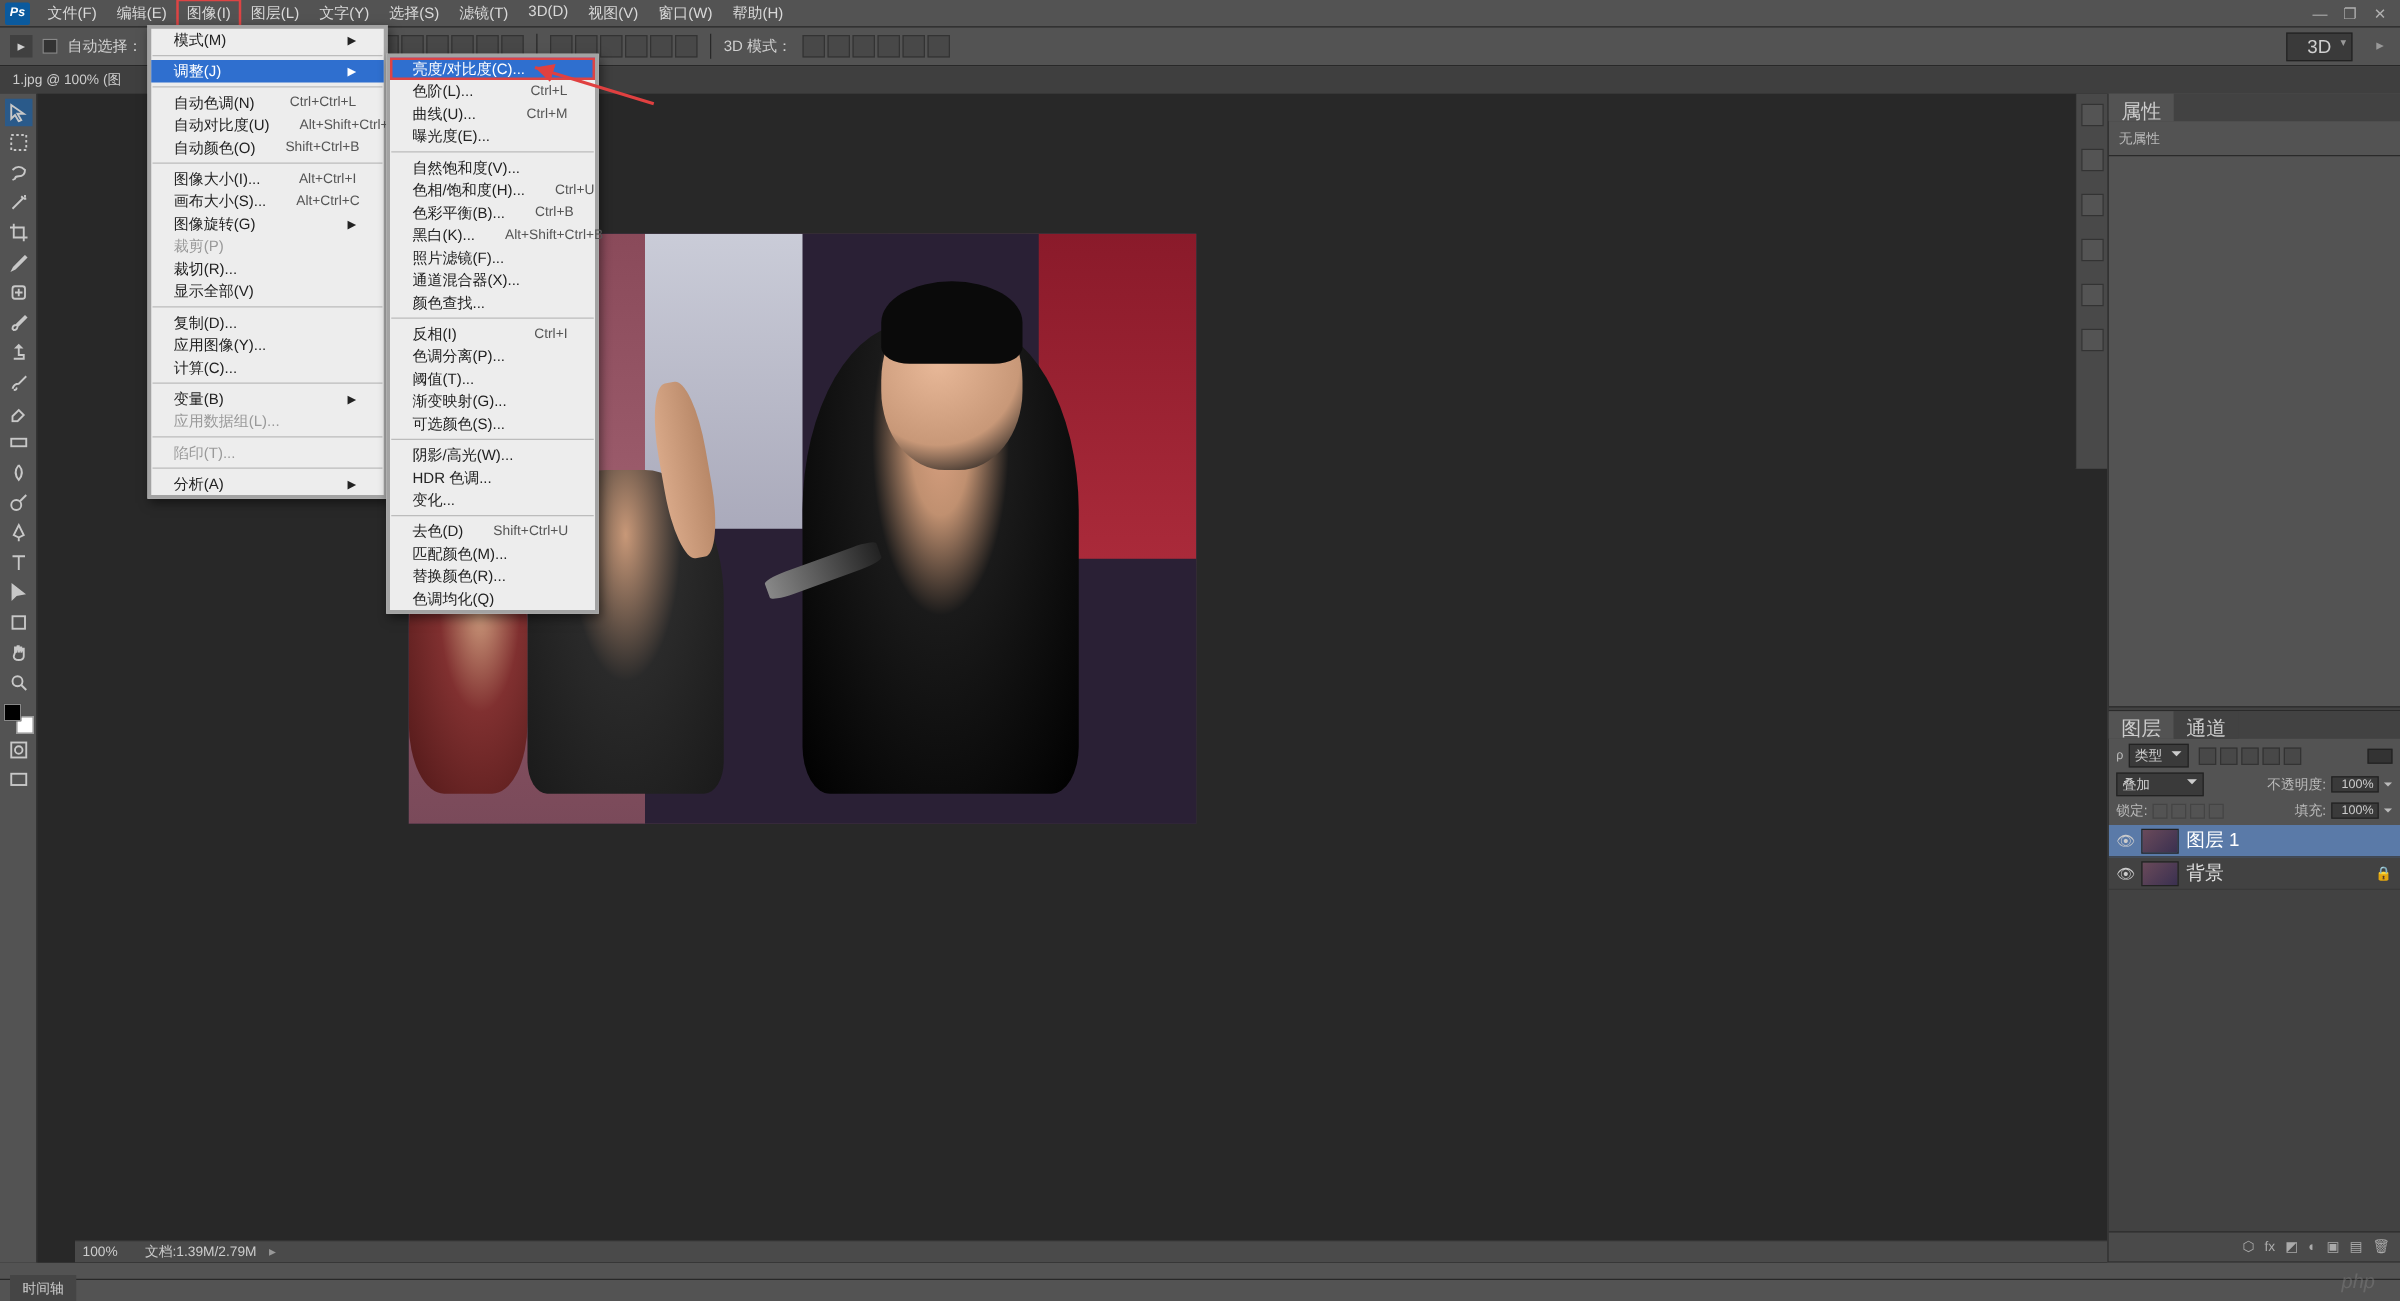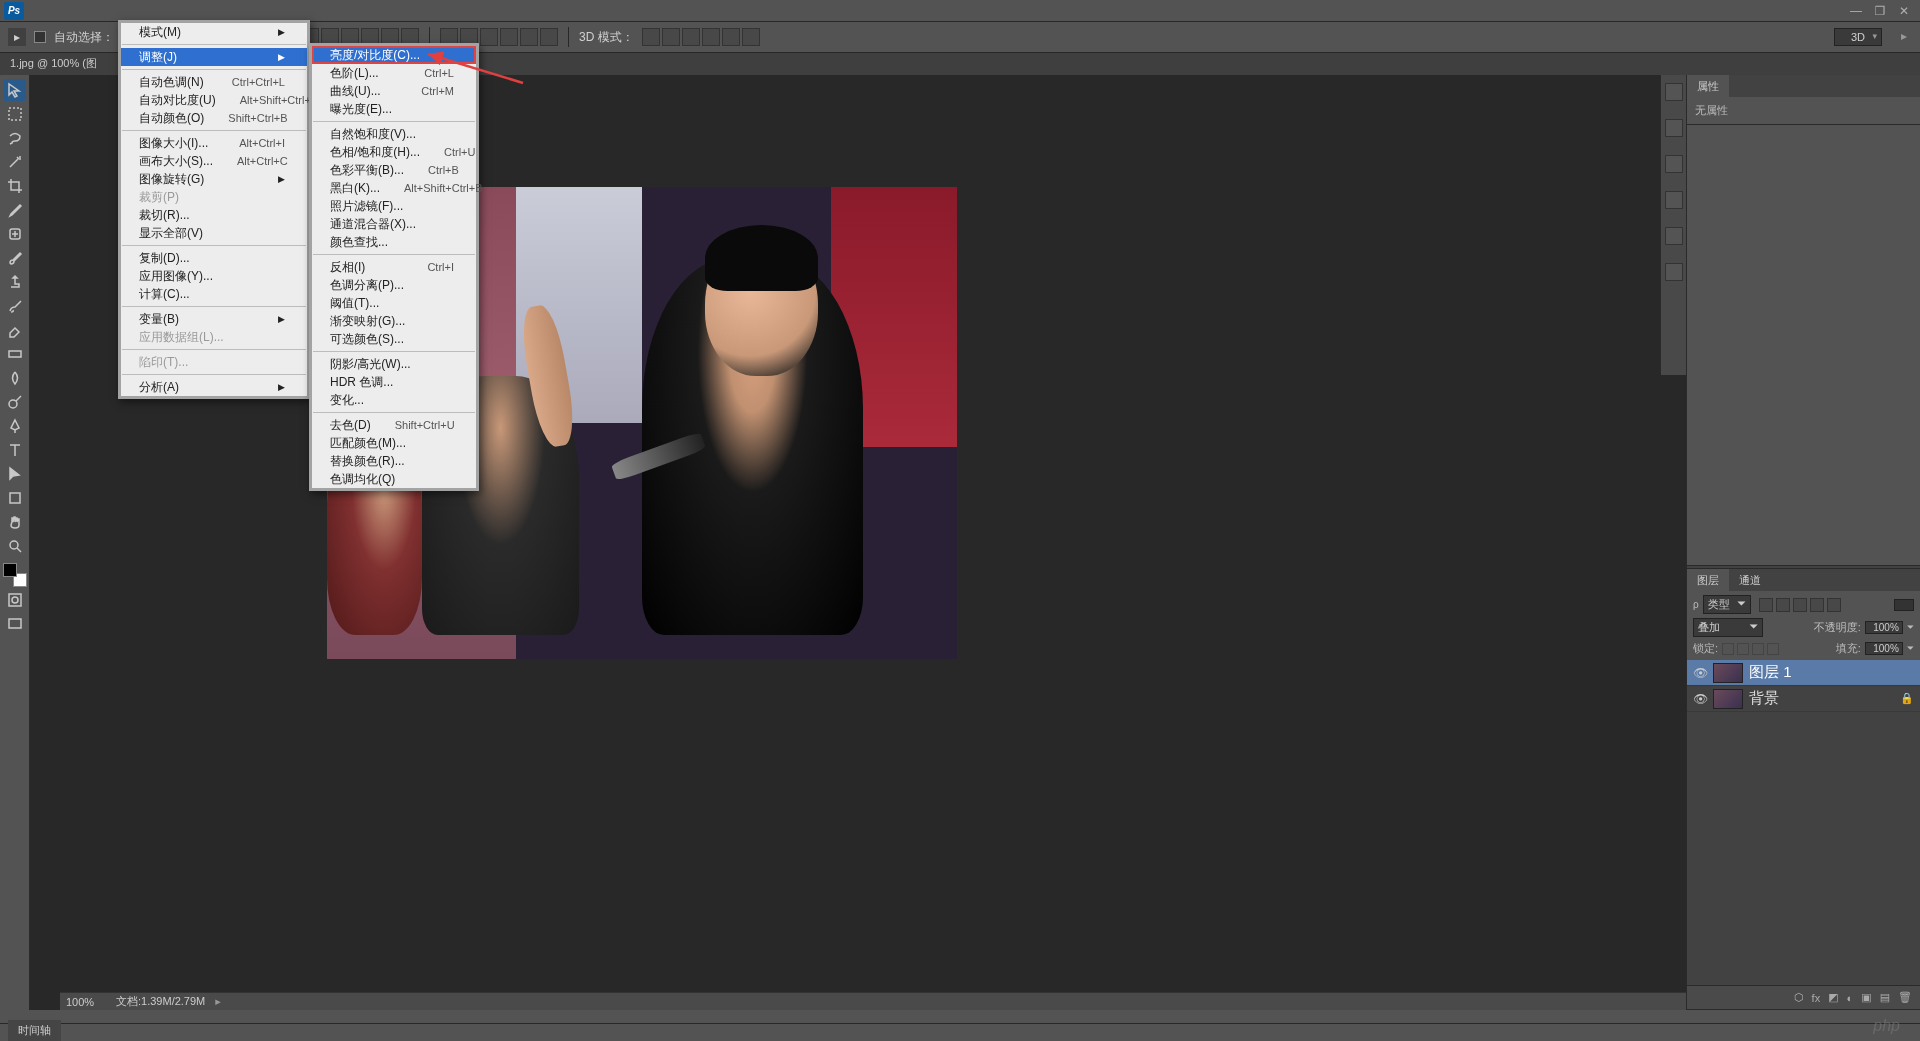--- a/index.html
+++ b/index.html
@@ -13,21 +13,21 @@
 .win-btn { width: 16px; height: 14px; text-align: center; }
 
 .options-bar { background: #535353; height: 32px; border-top: 1px solid #282828; border-bottom: 1px solid #282828; display: flex; align-items: center; padding: 0 8px; color: #d0d0d0; font-size: 12px; gap: 8px; }
 .opt-icon { width: 18px; height: 18px; display: inline-flex; align-items: center; justify-content: center; background: #404040; }
 .opt-checkbox { width: 12px; height: 12px; border: 1px solid #888; background: #333; }
 .opt-select { background: #3a3a3a; border: 1px solid #222; color: #ccc; padding: 1px 6px; min-width: 58px; position: relative; }
 .opt-select::after { content: "▾"; position: absolute; right: 4px; font-size: 9px; color: #999; }
 .opt-sep { width: 1px; height: 20px; background: #282828; margin: 0 2px; }
 .opt-btn-grid { display: flex; gap: 2px; }
 .opt-mini { width: 18px; height: 18px; border: 1px solid #333; background: #484848; }
-.opt-3d { margin-left: auto; background: #3a3a3a; border: 1px solid #222; padding: 2px 16px; font-size: 11px; position: relative; }
+.opt-3d { margin-left: auto; background: #3a3a3a; border: 1px solid #222; padding: 2px 16px; font-size: 15px; position: relative; }
 .opt-3d::after { content: "▾"; position: absolute; right: 4px; font-size: 9px; color: #999; }
 .opt-collapse { width: 16px; height: 16px; color: #999; text-align: center; margin-left: 6px; }
 
 .doc-tab { background: #3f3f3f; height: 22px; padding: 3px 10px; color: #ccc; font-size: 11px; }
 
 .workspace { position: absolute; top: 75px; left: 0; right: 234px; bottom: 31px; background: #282828; display: flex; }
 .tool-sidebar { width: 30px; background: #535353; border-right: 1px solid #2a2a2a; display: flex; flex-direction: column; align-items: center; padding-top: 4px; gap: 2px; }
 .tool { width: 22px; height: 22px; display: flex; align-items: center; justify-content: center; color: #c8c8c8; font-size: 13px; }
 .tool.active { background: #2a5a8a; }
 .tool svg { width: 16px; height: 16px; stroke: #c8c8c8; fill: none; stroke-width: 1.5; }
@@ -54,21 +54,21 @@
 .doc-size { }
 .scroll-arrow { color: #999; }
 
 
 .right-stack { position: absolute; right: 234px; top: 75px; width: 26px; display: flex; flex-direction: column; gap: 18px; padding-top: 8px; align-items: center; background: #494949; border-left: 1px solid #2a2a2a; height: 300px; }
 .right-min-icon { width: 18px; height: 18px; border: 1px solid #333; background: #545454; }
 
 .right-panels { position: absolute; right: 0; top: 75px; width: 234px; bottom: 31px; background: #535353; border-left: 1px solid #2a2a2a; display: flex; flex-direction: column; }
 .panel { border-bottom: 1px solid #2a2a2a; }
 .panel-tabs { display: flex; background: #424242; height: 22px; }
-.panel-tab { font-size: 11px; color: #ccc; padding: 4px 10px; background: #535353; }
+.panel-tab { font-size: 16px; color: #ccc; padding: 4px 10px; background: #535353; }
 .panel-body { padding: 6px 8px; color: #bbb; font-size: 11px; }
 
 .divider-bar { height: 4px; background: #424242; border-top: 1px solid #2a2a2a; border-bottom: 1px solid #2a2a2a; }
 .layers-panel { flex: 1; display: flex; flex-direction: column; }
 .layers-controls { padding: 4px 6px; display: flex; flex-direction: column; gap: 4px; font-size: 11px; color: #bbb; }
 .lc-row { display: flex; align-items: center; gap: 4px; }
 .lc-select { background: #3a3a3a; border: 1px solid #222; color: #ccc; padding: 1px 4px; min-width: 48px; font-size: 11px; display: flex; justify-content: space-between; }
 .lc-filter-icons { display: flex; gap: 3px; margin-left: 4px; }
 .lc-fi { width: 14px; height: 14px; border: 1px solid #333; background: #484848; }
 .lc-switch { width: 20px; height: 12px; background: #333; border: 1px solid #222; margin-left: auto; }
@@ -101,20 +101,33 @@
 
 .status-bar { position: absolute; bottom: 0; left: 0; right: 0; height: 18px; background: #535353; border-top: 1px solid #282828; }
 .timeline-tab { position: absolute; bottom: 0; left: 8px; background: #454545; color: #ccc; font-size: 11px; padding: 3px 10px; }
 .watermark { position: absolute; right: 20px; bottom: 6px; color: #888; font-size: 16px; opacity: 0.4; font-style: italic; }
 </style>
 </head>
 <body>
 
 <div class="titlebar">
   <div class="ps-logo">Ps</div>
+  <div class="menu-bar">
+    <div class="menu-item">文件(F)</div>
+    <div class="menu-item">编辑(E)</div>
+    <div class="menu-item boxed">图像(I)</div>
+    <div class="menu-item">图层(L)</div>
+    <div class="menu-item">文字(Y)</div>
+    <div class="menu-item">选择(S)</div>
+    <div class="menu-item">滤镜(T)</div>
+    <div class="menu-item">3D(D)</div>
+    <div class="menu-item">视图(V)</div>
+    <div class="menu-item">窗口(W)</div>
+    <div class="menu-item">帮助(H)</div>
+  </div>
   <div class="win-controls">
     <div class="win-btn">—</div>
     <div class="win-btn">❐</div>
     <div class="win-btn">✕</div>
   </div>
 </div>
 
 <div class="options-bar">
   <span class="opt-icon">▸</span>
   <span class="opt-checkbox"></span>

